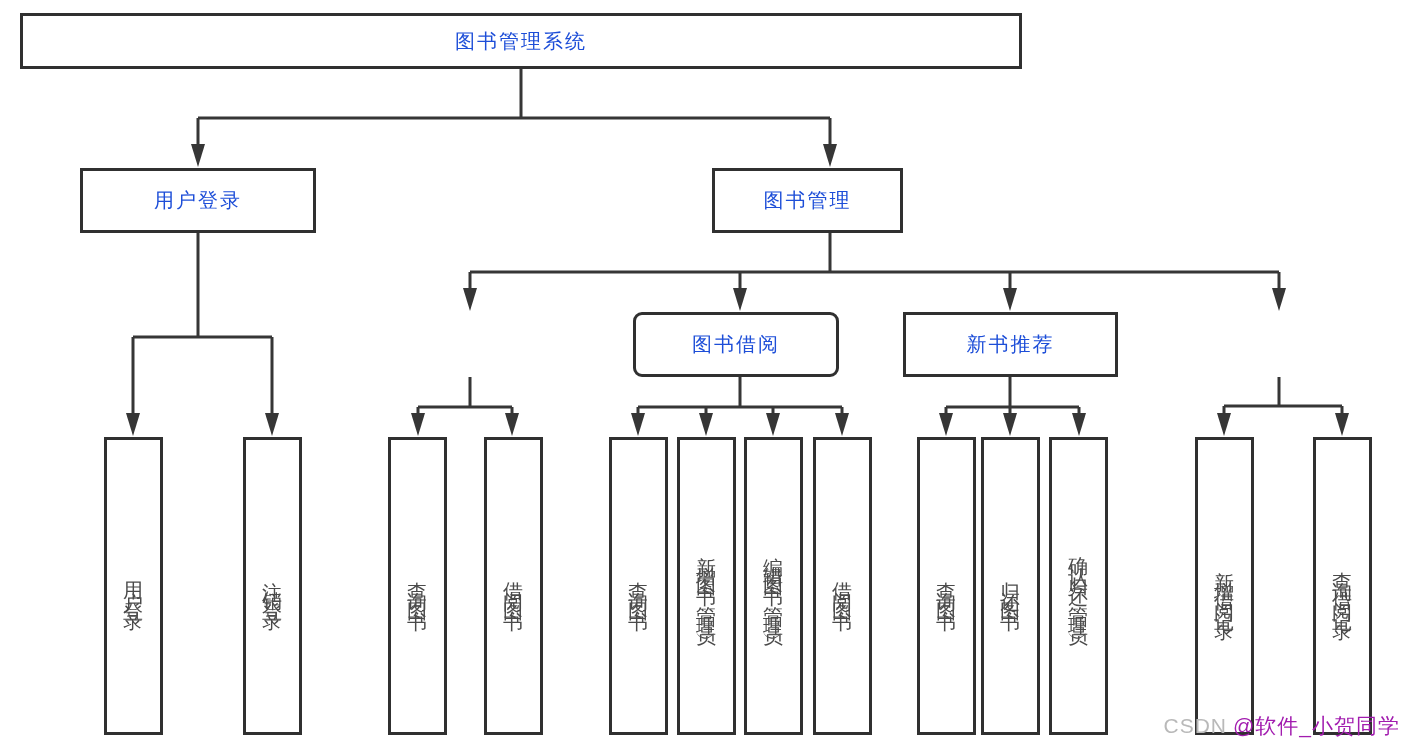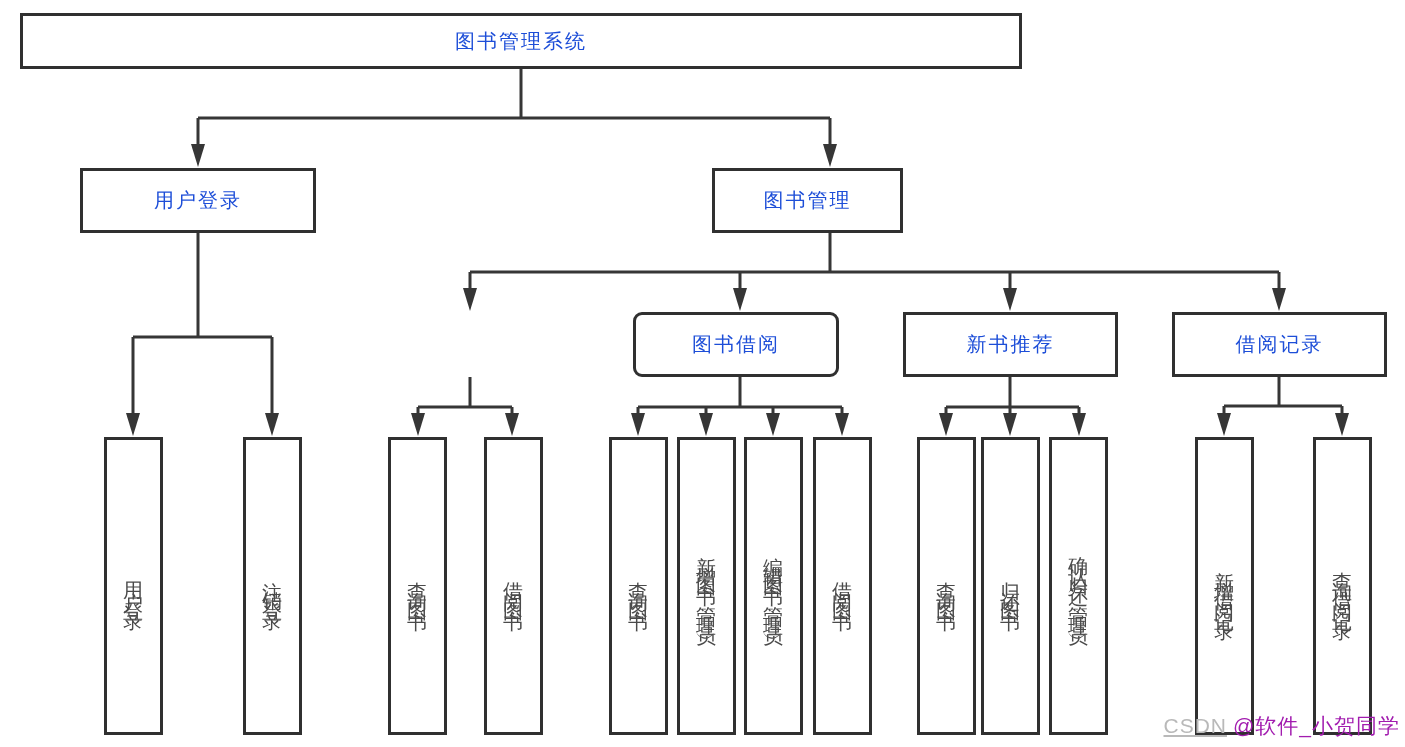--- a/index.html
+++ b/index.html
@@ -70,21 +70,21 @@
   #leaf-e1 { left: 1195px; }
   #leaf-e2 { left: 1313px; }
   #watermark {
     position: absolute;
     right: 5px;
     bottom: 7px;
     font-size: 21px;
     letter-spacing: 1px;
     white-space: nowrap;
   }
-  #watermark .wm-prefix { color: #b9b9b9; margin-right: 6px; text-decoration: underline; }
+  #watermark .wm-prefix { color: #b9b9b9; margin-right: 6px; }
   #watermark .wm-handle { color: #a21caf; }
 </style>
 </head>
 <body>
 
 <div id="canvas">
 
   <svg id="connectors" viewBox="0 0 1405 747" xmlns="http://www.w3.org/2000/svg">
 
     <path d="M521 69 L521 118 M198 118 L830 118 M198 118 L198 148 M830 118 L830 148" stroke="#363636" stroke-width="3" fill="none"></path>
@@ -134,23 +134,20 @@
   <div class="hbox" id="l2-book">
     <span>图书管理</span>
   </div>
 
   <div class="hbox" id="l3-borrow">
     <span>图书借阅</span>
   </div>
   <div class="hbox" id="l3-current">
     <span>新书推荐</span>
   </div>
-  <div class="hbox" id="l3-records">
-    <span>借阅记录</span>
-  </div>
 
   <div class="leaf" id="leaf-a1">用户登录</div>
   <div class="leaf" id="leaf-a2">注销登录</div>
 
   <div class="leaf" id="leaf-b1">查询图书</div>
   <div class="leaf" id="leaf-b2">借阅图书</div>
 
   <div class="leaf" id="leaf-c1">查询图书</div>
   <div class="leaf" id="leaf-c2">新增图书（管理员）</div>
   <div class="leaf" id="leaf-c3">编辑图书（管理员）</div>

